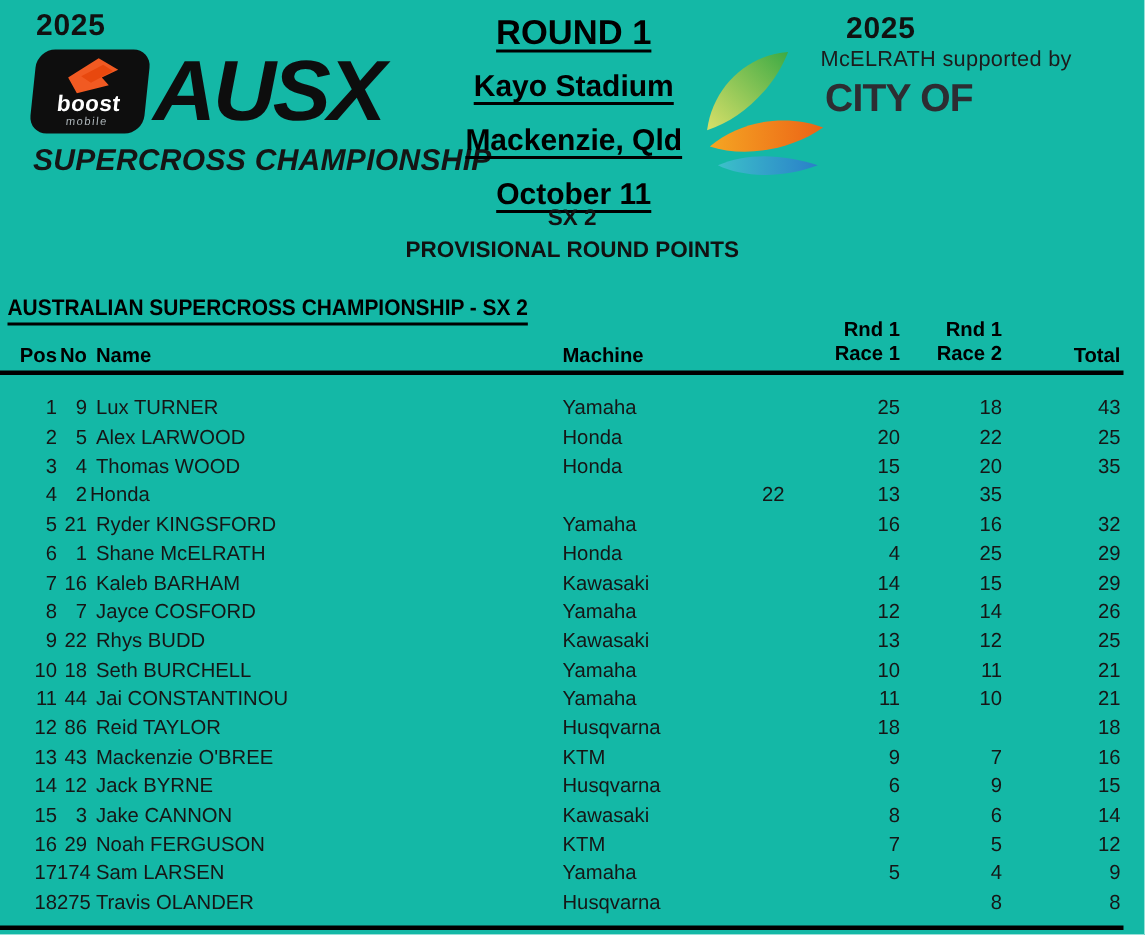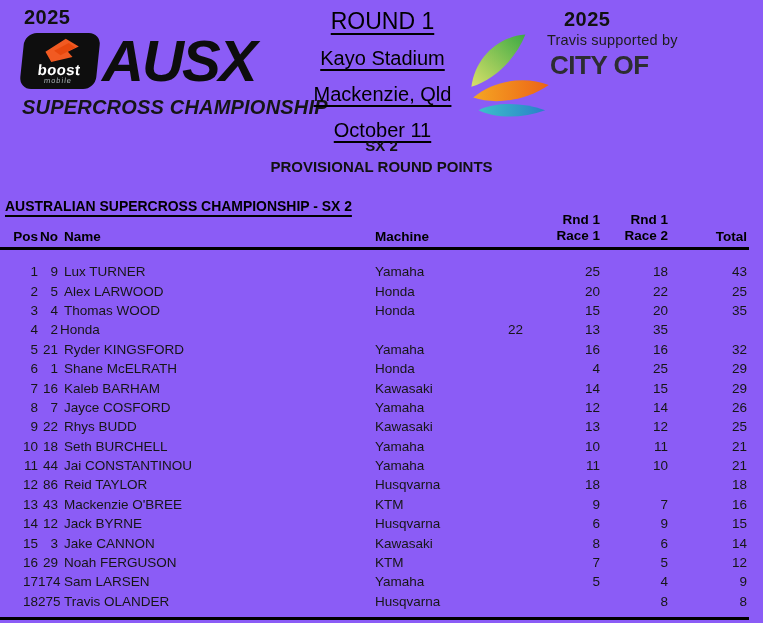--- a/index.html
+++ b/index.html
@@ -1,38 +1,38 @@
 <!DOCTYPE html>
 <html><head>
 <meta charset="utf-8">
 <style>
   html,body{margin:0;padding:0;background:#fff;}
   .page{
-    position:relative;width:763px;height:623px;background:#8b5cf6;overflow:hidden;
+    position:relative;width:763px;height:623px;background:#14b8a6;overflow:hidden;
     font-family:"Liberation Sans","DejaVu Sans",sans-serif;color:#111;
   }
   
   .left-block{position:absolute;left:22px;top:6px;width:245px;}
   .year-left{font-size:20px;font-weight:bold;letter-spacing:.5px;margin-left:2px;}
   .logo-row{display:flex;align-items:center;margin-top:4px;}
   .boost-box{
     width:76px;height:56px;background:#0e0e0e;border-radius:12px;
     transform:skewX(-6deg);display:flex;flex-direction:column;align-items:center;
     justify-content:center;flex-shrink:0;
   }
   .boost-word{color:#fff;font-weight:bold;font-size:15px;line-height:13px;letter-spacing:.3px;}
   .boost-sub{color:#aeb6ba;font-size:7.5px;line-height:9px;letter-spacing:1px;}
   .ausx{
     font-size:57px;line-height:55px;font-weight:bold;font-style:italic;
     letter-spacing:-2px;transform:scaleX(1.02);transform-origin:left center;margin-left:4px;color:#0d0d0d;
   }
   .supercross{font-size:20px;font-weight:bold;font-style:italic;letter-spacing:.2px;margin-top:7px;color:#151515;white-space:nowrap;}
   
   .center-block{position:absolute;left:270px;top:8px;width:225px;text-align:center;}
-  .evt{font-weight:normal;text-decoration:underline;text-decoration-thickness:2.2px;text-underline-offset:4px;color:#000;}
+  .evt{font-weight:bold;text-decoration:underline;text-decoration-thickness:2.2px;text-underline-offset:4px;color:#000;}
   .evt.round{font-size:23px;margin-bottom:12px;}
   .evt.line{font-size:20px;margin-bottom:13px;}
   .sub-block{position:absolute;left:0;top:137px;width:763px;text-align:center;}
   .sub-class{font-size:15px;font-weight:bold;}
   .sub-title{font-size:15px;font-weight:bold;margin-top:4px;}
   
   .right-block{position:absolute;left:466px;top:6px;width:295px;height:115px;}
   .year-right{position:absolute;left:98px;top:2px;font-size:20px;font-weight:bold;letter-spacing:.5px;}
   .supported{position:absolute;left:81px;top:26px;font-size:14.5px;color:#1c1c1c;letter-spacing:.2px;}
   .leaf{position:absolute;left:0px;top:25px;}
@@ -90,21 +90,21 @@
     <div class="evt line">October 11</div>
   </div>
 
   <div class="sub-block">
     <div class="sub-class">SX 2</div>
     <div class="sub-title">PROVISIONAL ROUND POINTS</div>
   </div>
 
   <div class="right-block">
     <div class="year-right">2025</div>
-    <div class="supported">Travis supported by</div>
+    <div class="supported">McELRATH supported by</div>
     <svg class="leaf" width="90" height="90" viewBox="0 0 100 100">
       <defs>
         <linearGradient id="lg-green" x1="0" y1="1" x2="1" y2="0">
           <stop offset="0" stop-color="#d9e069"></stop>
             <stop offset="1" stop-color="#3caa44"></stop>
         </linearGradient>
         <linearGradient id="lg-orange" x1="0" y1="0" x2="1" y2="0">
           <stop offset="0" stop-color="#f5a623"></stop>
             <stop offset="1" stop-color="#ec6316"></stop>
         </linearGradient>

